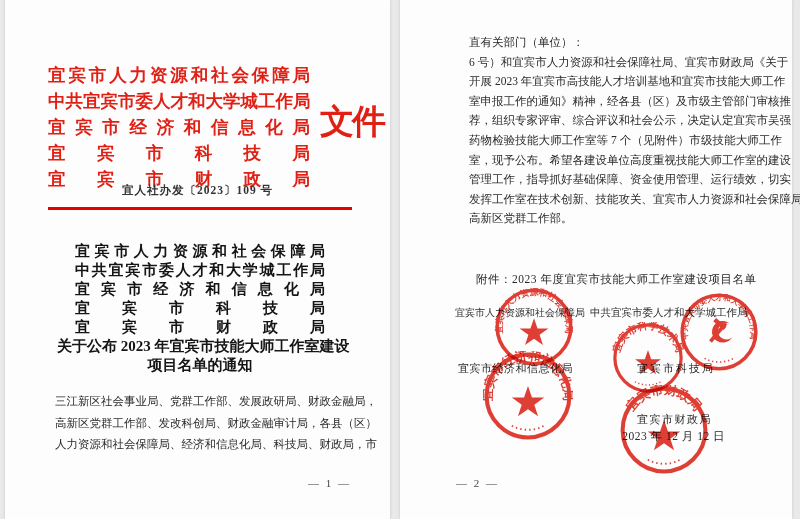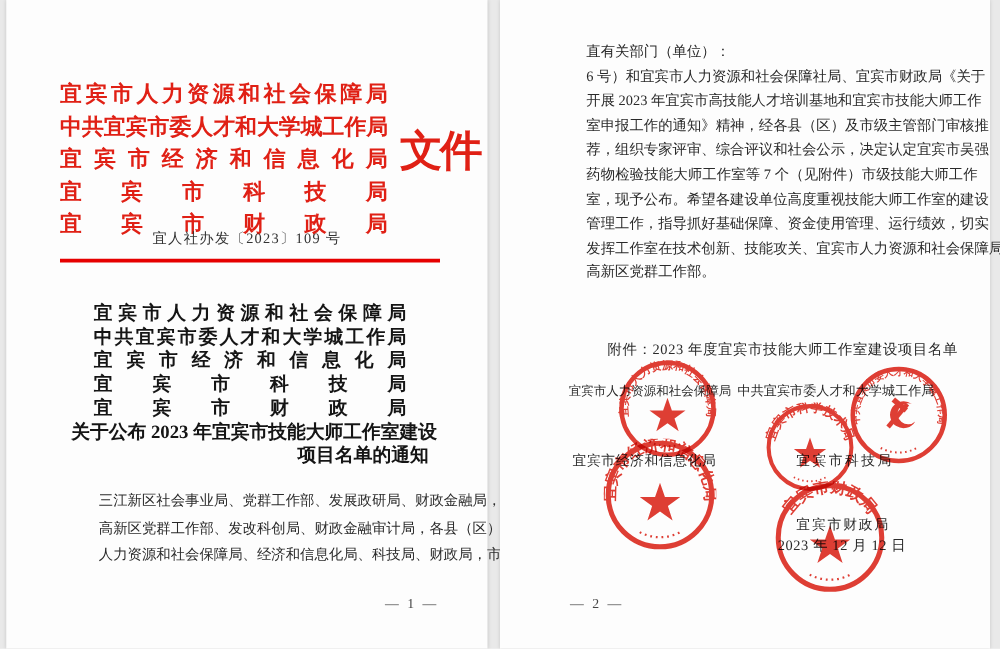--- a/index.html
+++ b/index.html
@@ -24,45 +24,45 @@
     color:#e02015;font-weight:bold;font-size:17.5px;line-height:26px;
     text-align:justify;text-align-last:justify;white-space:nowrap;
   }
   .wenjian{
     position:absolute;left:293px;top:104px;width:90px;
     color:#e02015;font-weight:bold;font-size:34px;letter-spacing:-2px;
     line-height:36px;white-space:nowrap;margin-left:22px;
   }
   .doc-no{
     position:absolute;left:0;top:183px;width:100%;
-    text-align:center;font-size:11.5px;color:#333;letter-spacing:1px;
+    text-align:center;font-size:11.5px;color:#333;letter-spacing:1px;font-weight:bold;
   }
   .red-rule{
     position:absolute;left:43px;top:207px;width:304px;height:3px;
     background:#e60000;
   }
   .title-block{position:absolute;left:52px;top:242px;width:286px;
     font-weight:bold;font-size:15px;color:#151515;}
   .tl{line-height:19px;}
   .tl.just{width:250px;margin:0 auto;text-align:justify;text-align-last:justify;white-space:nowrap;}
-  .tl.center{text-align:right;white-space:nowrap;}
+  .tl.center{text-align:center;white-space:nowrap;}
   .body1{position:absolute;left:50px;top:391px;width:300px;
     font-size:11.5px;color:#2a2a2a;}
-  .b1-line{line-height:21.5px;text-align:justify;text-align-last:justify;white-space:nowrap;margin-left:24px;}
+  .b1-line{line-height:21.5px;text-align:justify;text-align-last:justify;white-space:nowrap;}
   .pnum{position:absolute;font-size:11px;color:#444;letter-spacing:2px;white-space:nowrap;}
   .pnum.p1{left:303px;top:477px;}
   .pnum.p2{left:56px;top:477px;}
 
   
   .body2{position:absolute;left:55px;top:33px;width:313px;
     font-size:11.5px;color:#2a2a2a;margin-left:14px;}
   .b2-line{line-height:19.6px;text-align:justify;text-align-last:justify;white-space:nowrap;}
   .b2-line.nofill{text-align:left;text-align-last:left;}
   .b2-line.indent{text-indent:24px;}
-  .attach{position:absolute;left:86px;top:272px;font-size:11.5px;color:#2a2a2a;
+  .attach{position:absolute;left:76px;top:272px;font-size:11.5px;color:#2a2a2a;
     letter-spacing:.5px;white-space:nowrap;}
   .sig{position:absolute;color:#2a2a2a;white-space:nowrap;}
   .sig.r1a{left:55px;top:306px;font-size:10px;}
   .sig.r1b{left:190px;top:306px;font-size:10.5px;}
   .sig.r2a{left:58px;top:361px;font-size:11px;letter-spacing:.5px;}
   .sig.r2b{left:237px;top:361px;font-size:11px;letter-spacing:2px;}
   .sig.r3a{left:237px;top:412px;font-size:11px;letter-spacing:1.5px;}
   .date{position:absolute;left:190px;top:429px;width:135px;text-align:right;
     font-size:11.5px;color:#2a2a2a;letter-spacing:.5px;white-space:nowrap;}
 

